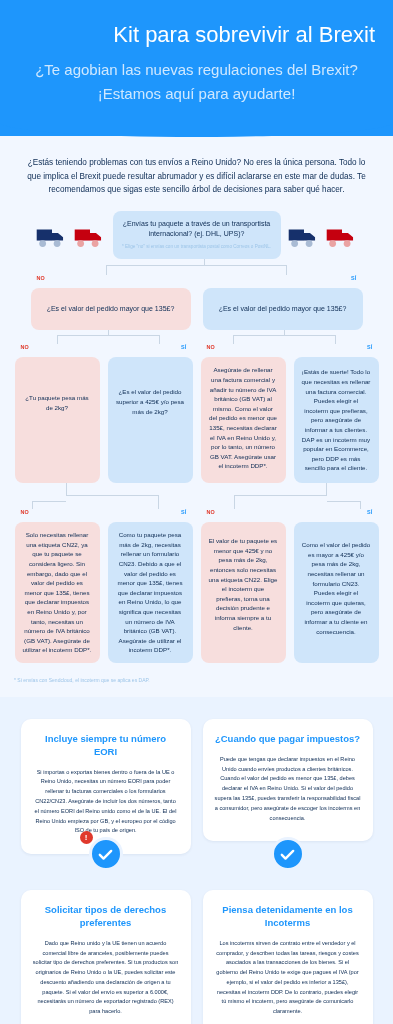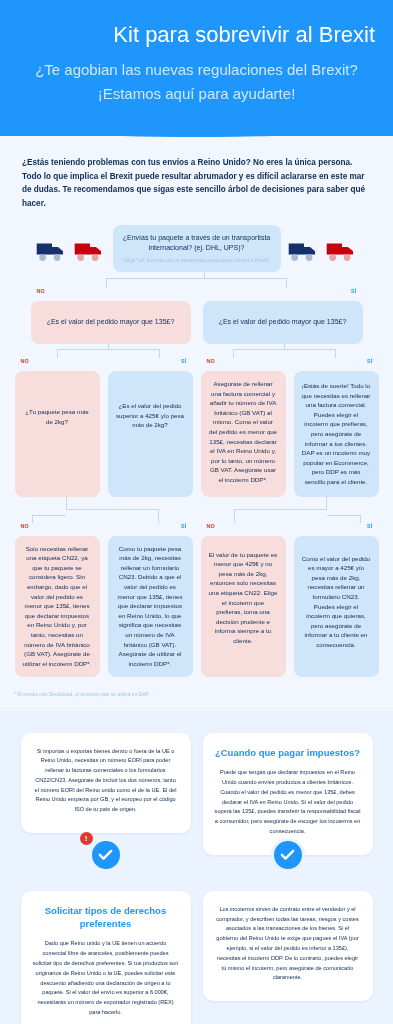--- a/index.html
+++ b/index.html
@@ -39,21 +39,21 @@
     margin-bottom: 10px;
     text-align: right;
   }
   .hero-sub {
     color: #cfe8ff; font-size: 15px; line-height: 1.6;
   }
 
   
   .intro-wrap { background: #f2f7ff; padding: 20px 22px 4px; }
   .intro-text {
-    font-size: 8.2px; font-weight: bold; line-height: 1.65; 
+    font-size: 8.2px; font-weight: normal; line-height: 1.65; text-align: center;
     color: #0d2c54;
   }
 
   
   .flow { background: #f2f7ff; padding: 10px 8px 6px; position: relative; }
 
   .node {
     border-radius: 8px;
     padding: 8px 8px;
     font-size: 6.2px;
@@ -293,20 +293,21 @@
     </div>
   </div>
 
   <div class="footnote">* Si envías con Sendcloud, el incoterm que se aplica es DAP.</div>
 
   <div class="remember">
     <div class="cards">
 
       <div class="card-wrap">
         <div class="card">
+          <h3>Incluye siempre tu número EORI</h3>
           <p>Si importas o exportas bienes dentro o fuera de la UE o Reino Unido, necesitas un número EORI para poder rellenar tu facturas comerciales o los formularios CN22/CN23. Asegúrate de incluir los dos números, tanto el número EORI del Reino unido como el de la UE. El del Reino Unido empieza por GB, y el europeo por el código ISO de tu país de origen.</p>
         </div>
         <div class="alert-badge">!</div>
         <div class="check">
           <svg viewBox="0 0 24 24">
               <path d="M4 12.5l5.2 5.2L20 7" fill="none" stroke="#fff" stroke-width="3.4" stroke-linecap="round" stroke-linejoin="round"></path>
             </svg>
         </div>
       </div>
 
@@ -325,20 +326,21 @@
       <div class="card-wrap">
         <div class="card">
           <h3>Solicitar tipos de derechos preferentes</h3>
           <p>Dado que Reino unido y la UE tienen un acuerdo comercial libre de aranceles, posiblemente puedes solicitar tipo de derechos preferentes. Si tus productos son originarios de Reino Unido o la UE, puedes solicitar este descuento añadiendo una declaración de origen a tu paquete. Si el valor del envío es superior a 6.000€, necesitarás un número de exportador registrado (REX) para hacerlo.</p>
         </div>
 
       </div>
 
       <div class="card-wrap">
         <div class="card">
+          <h3>Piensa detenidamente en los Incoterms</h3>
           <p>Los incoterms sirven de contrato entre el vendedor y el comprador, y describen todas las tareas, riesgos y costes asociados a las transacciones de los bienes. Si el gobierno del Reino Unido te exige que pagues el IVA (por ejemplo, si el valor del pedido es inferior a 135£), necesitas el incoterm DDP. De lo contrario, puedes elegir tú mismo el incoterm, pero asegúrate de comunicarlo claramente.</p>
         </div>
 
       </div>
 
     </div>
   </div>
 
 </div>
 

